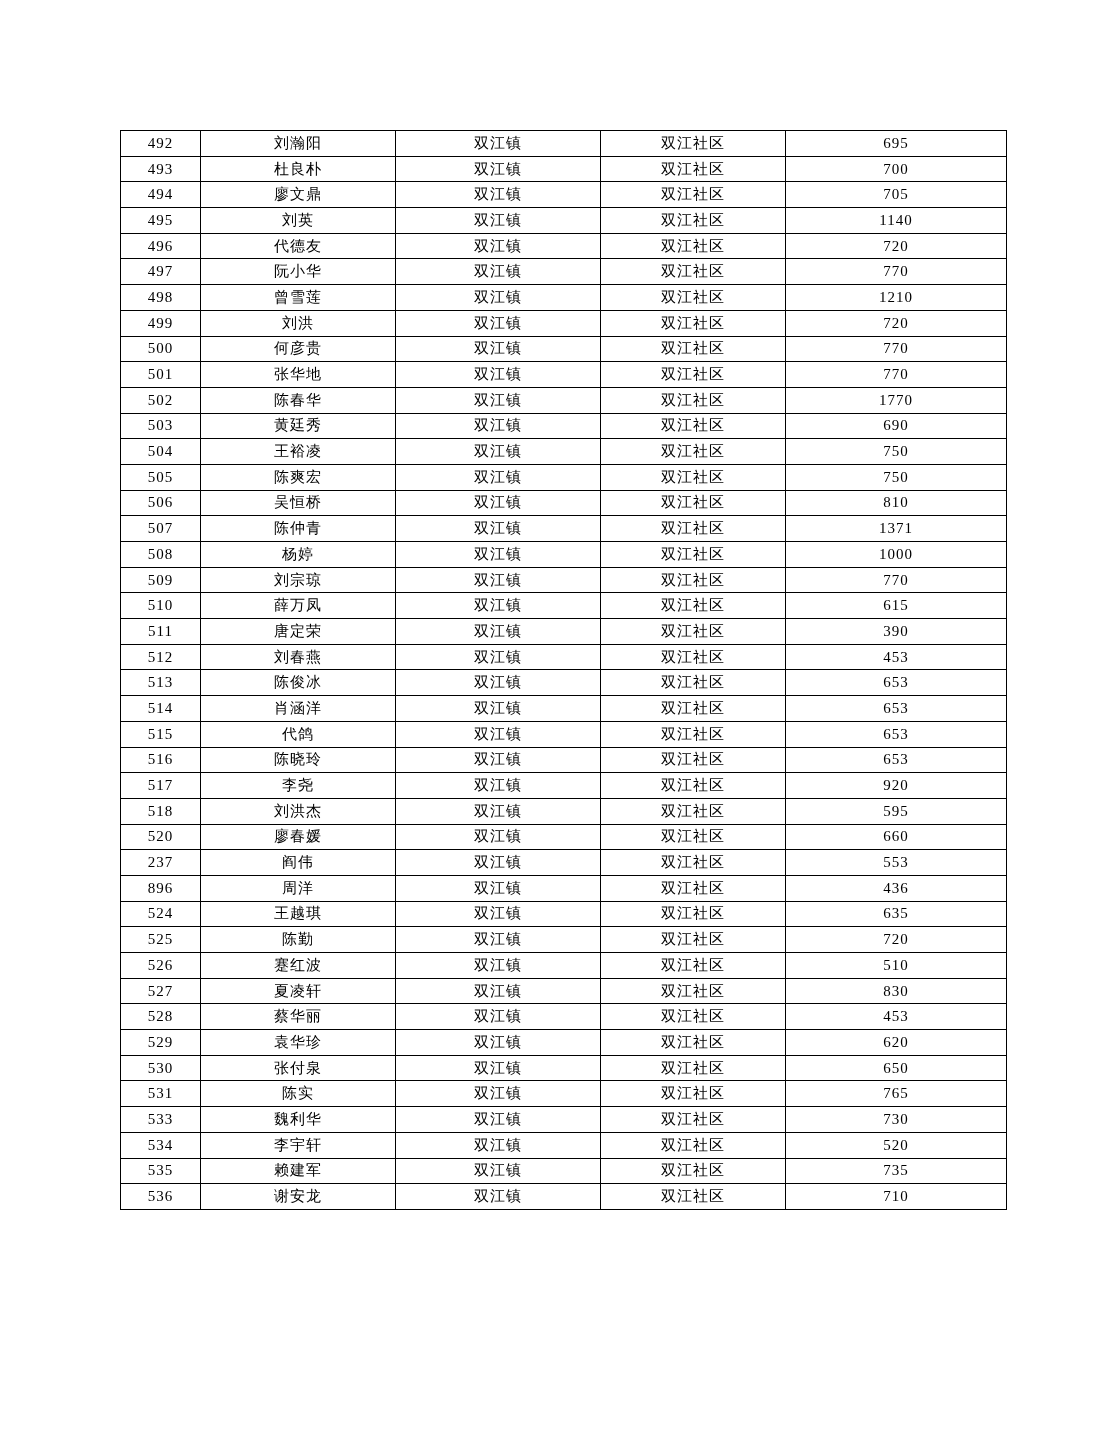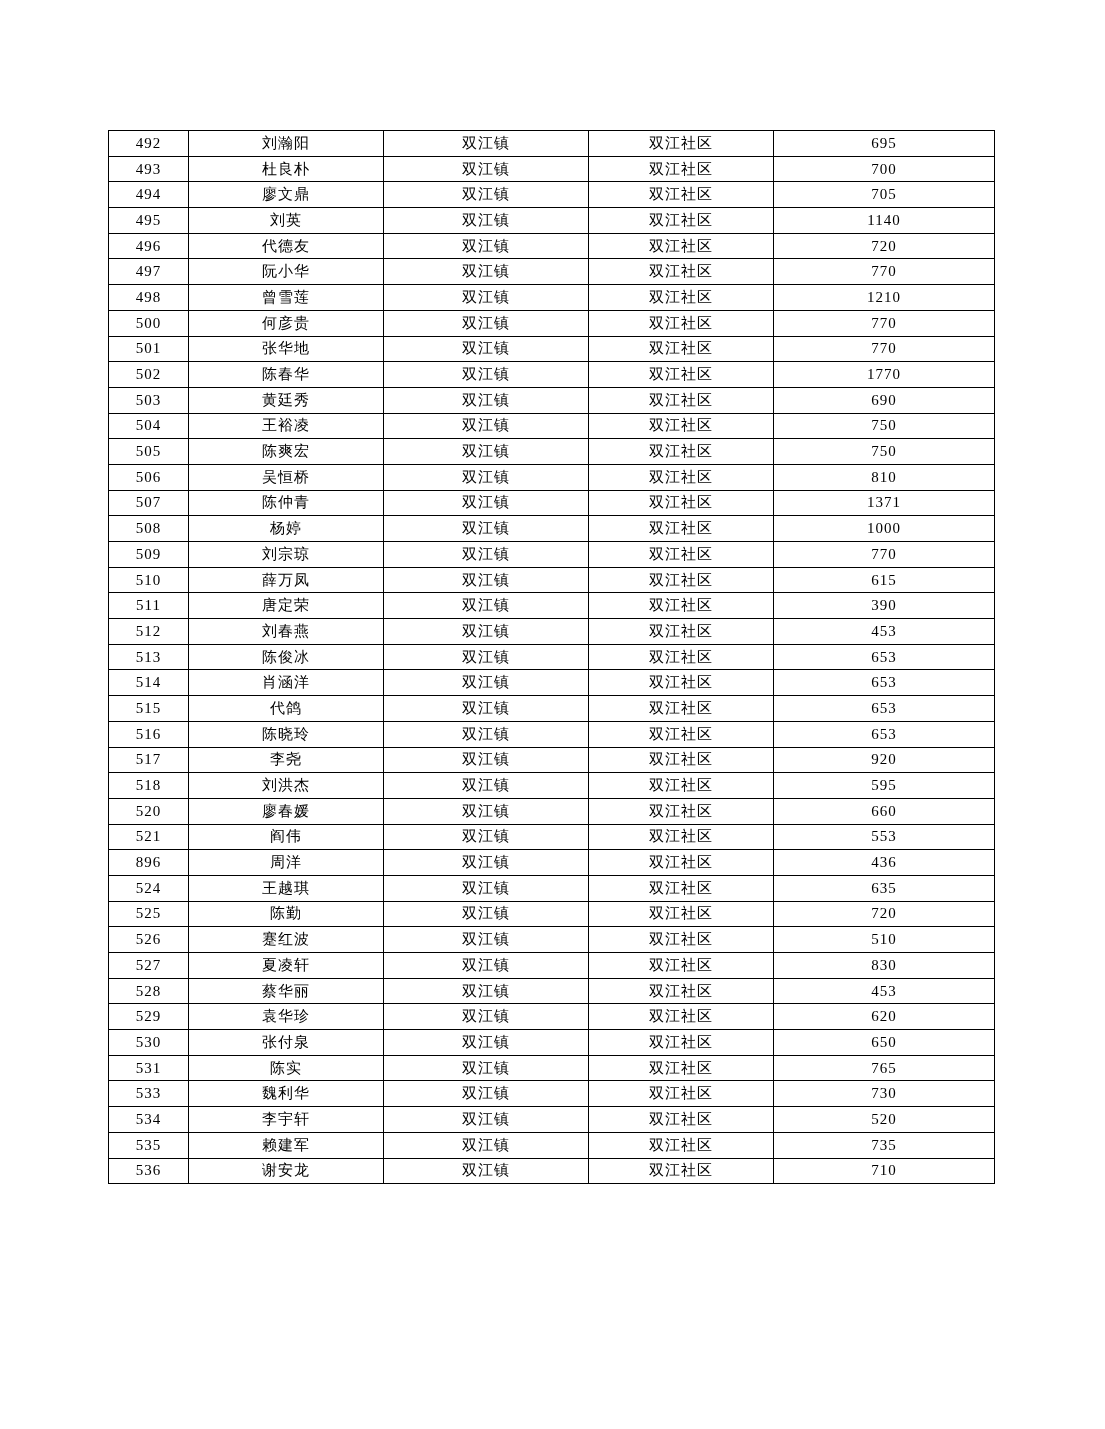--- a/index.html
+++ b/index.html
@@ -10,21 +10,21 @@
     font-family: "Liberation Serif", "DejaVu Serif", serif;
   }
   .page {
     position: relative;
     width: 1105px;
     height: 1429px;
     background: #ffffff;
   }
   table.roster {
     position: absolute;
-    left: 108px;
+    left: 120px;
     top: 130px;
     width: 886px;
     border-collapse: collapse;
     table-layout: fixed;
     font-family: Liberation Serif, serif;
   }
   table.roster td {
     border: 1px solid #000000;
     height: 25.7px;
     text-align: center;
@@ -98,20 +98,27 @@
     <td>770</td>
   </tr>
         <tr>
     <td>498</td>
     <td>曾雪莲</td>
     <td>双江镇</td>
     <td>双江社区</td>
     <td>1210</td>
   </tr>
         <tr>
+    <td>499</td>
+    <td>刘洪</td>
+    <td>双江镇</td>
+    <td>双江社区</td>
+    <td>720</td>
+  </tr>
+        <tr>
     <td>500</td>
     <td>何彦贵</td>
     <td>双江镇</td>
     <td>双江社区</td>
     <td>770</td>
   </tr>
         <tr>
     <td>501</td>
     <td>张华地</td>
     <td>双江镇</td>
@@ -238,21 +245,21 @@
     <td>595</td>
   </tr>
         <tr>
     <td>520</td>
     <td>廖春媛</td>
     <td>双江镇</td>
     <td>双江社区</td>
     <td>660</td>
   </tr>
         <tr>
-    <td>521</td>
+    <td>237</td>
     <td>阎伟</td>
     <td>双江镇</td>
     <td>双江社区</td>
     <td>553</td>
   </tr>
         <tr>
     <td>896</td>
     <td>周洋</td>
     <td>双江镇</td>
     <td>双江社区</td>

